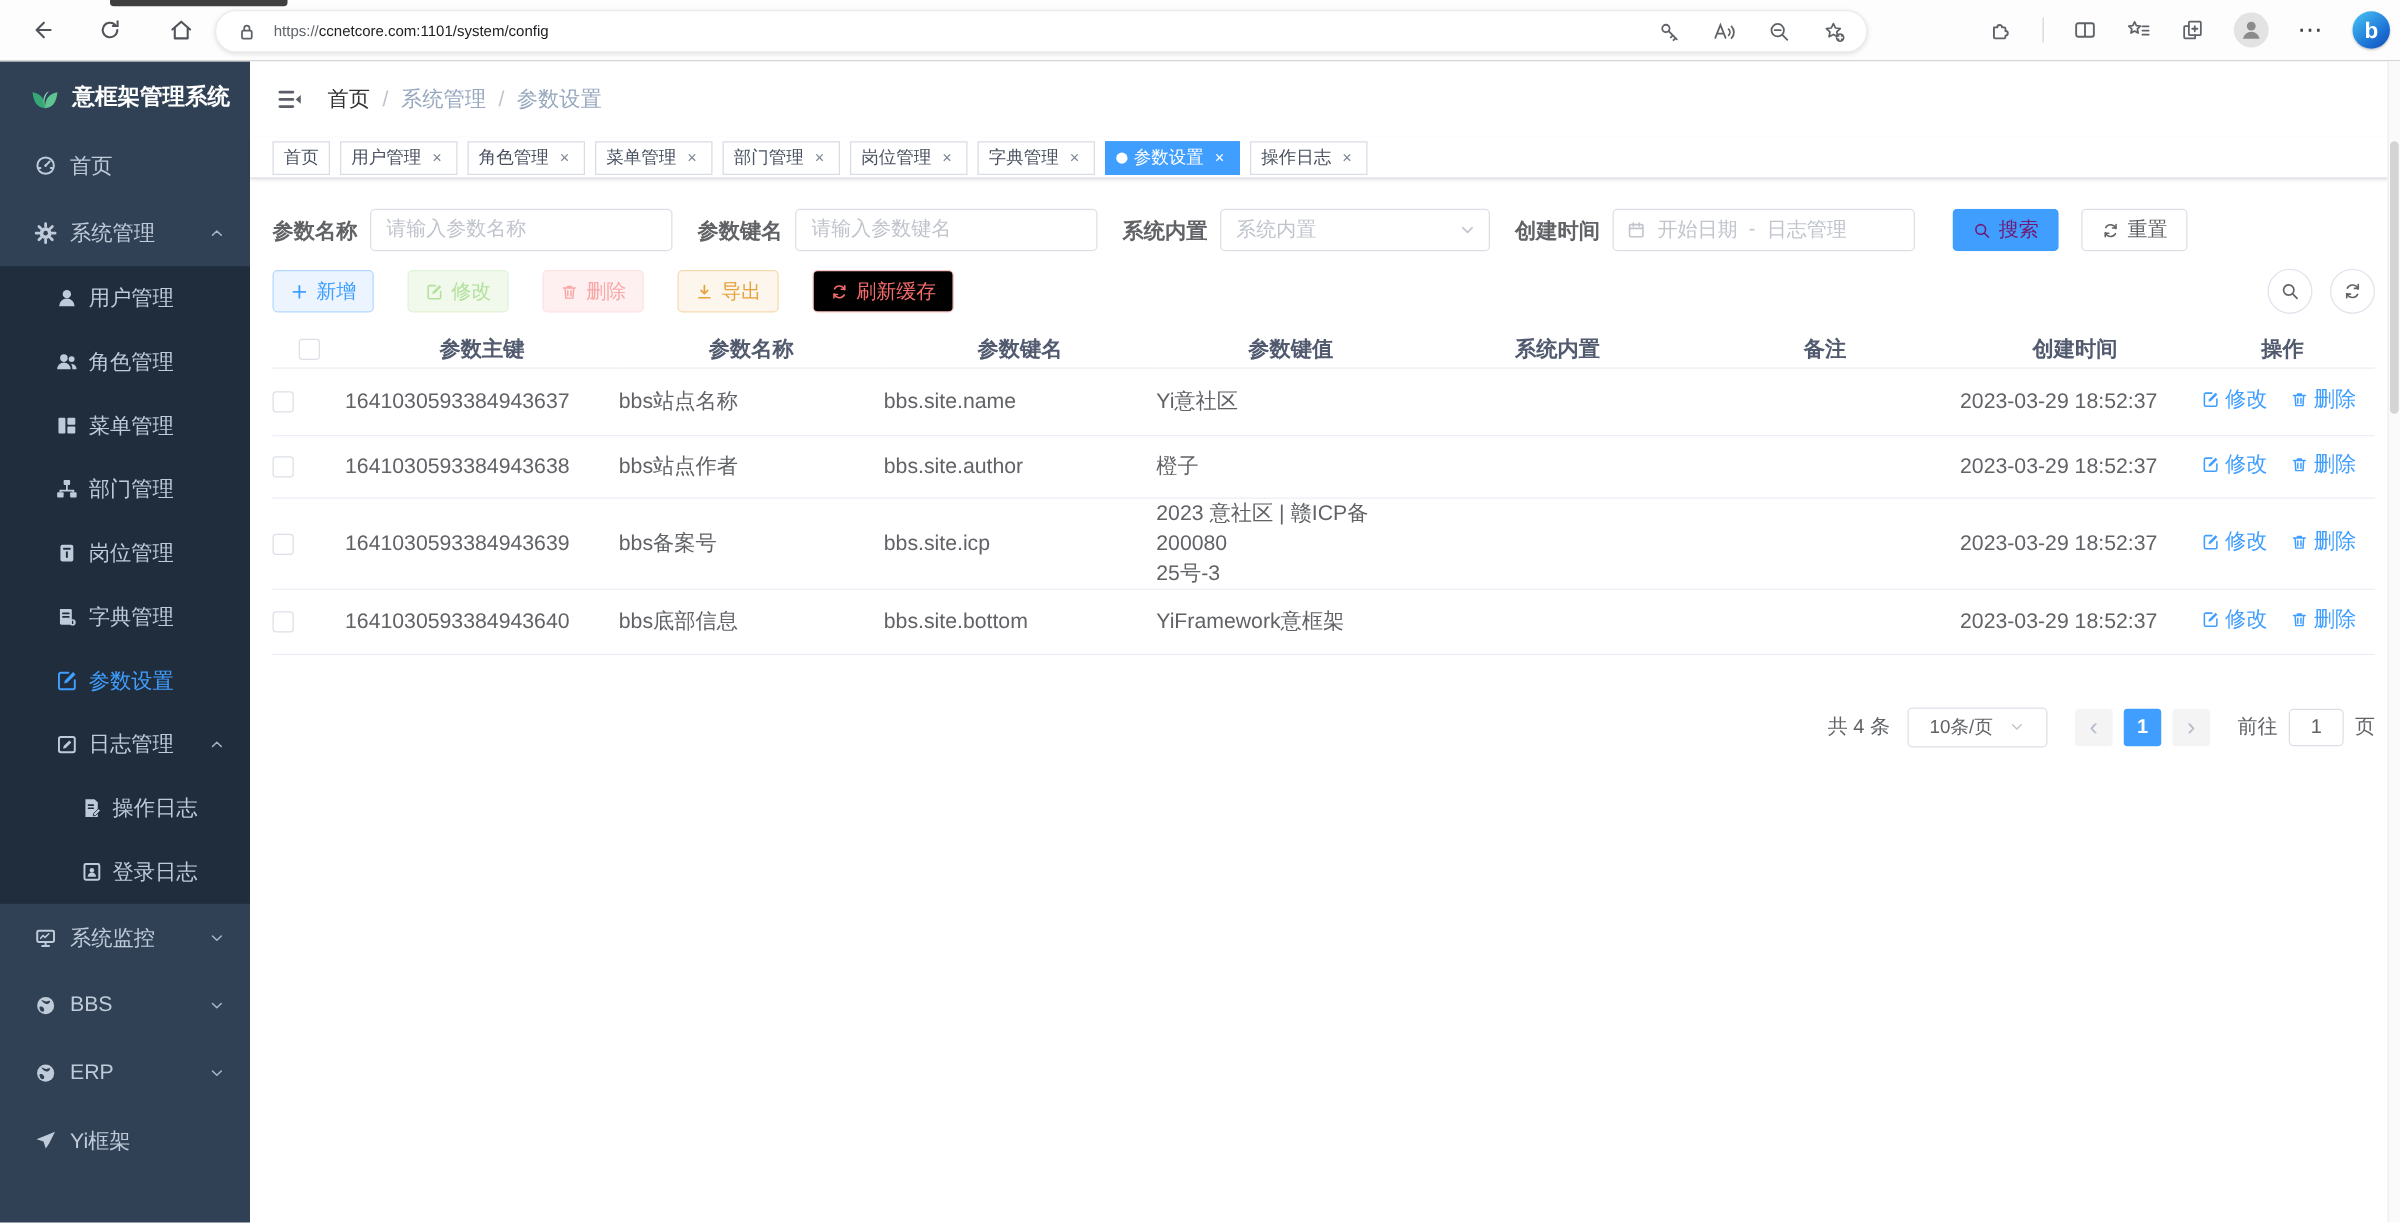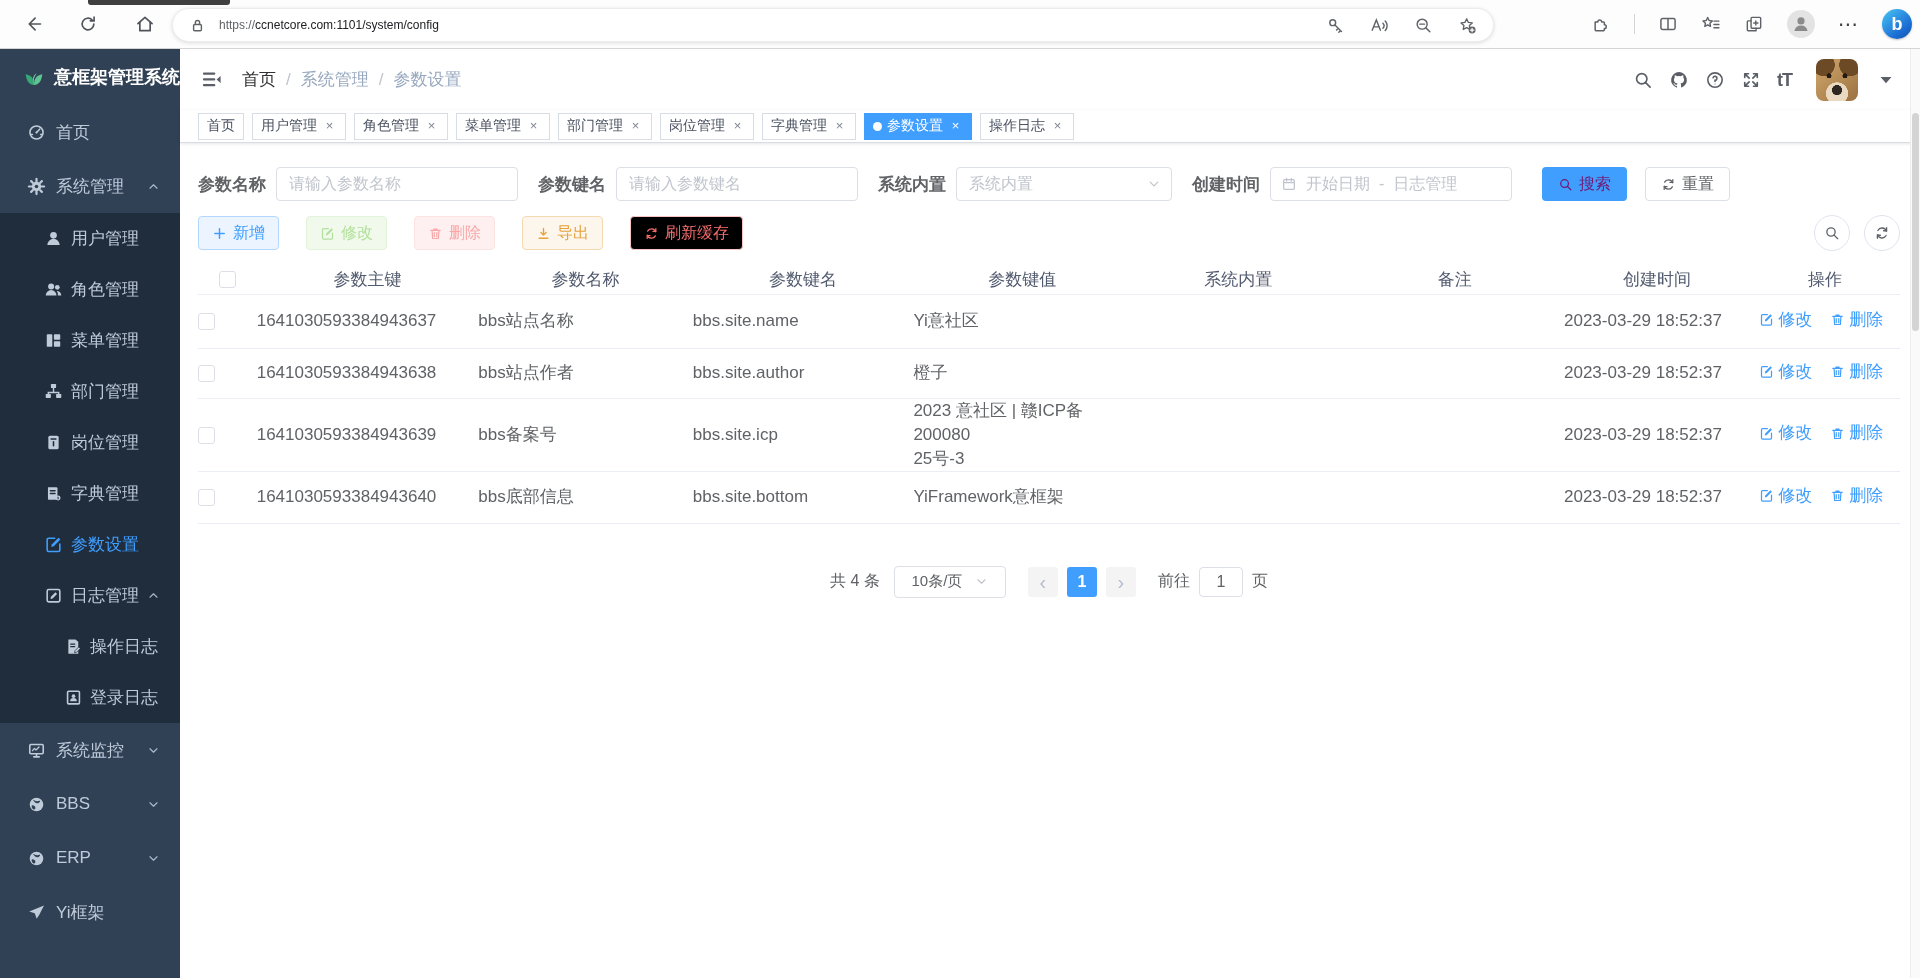--- a/index.html
+++ b/index.html
@@ -22,21 +22,21 @@
   .chrome-right{position:absolute;right:8px;top:7px;height:34px;display:flex;align-items:center;gap:23px;color:#5f6368}
   .chrome-right svg{width:20px;height:20px;cursor:pointer}
   .vdiv{width:1px;height:20px;background:#d4d4d4}
   .profile-badge{width:28px;height:28px;border-radius:50%;background:#e3e3e3;display:flex;align-items:center;justify-content:center;color:#8b8b8b;cursor:pointer}
   .profile-badge svg{width:22px;height:22px}
   .dots{font-size:20px;letter-spacing:1px;color:#3c4043;cursor:pointer;line-height:10px}
   .bing{width:30px;height:30px;border-radius:50%;background:linear-gradient(140deg,#46c0f3 5%,#1a6cd3 70%,#1450a8);color:#fff;font-weight:bold;font-size:18px;display:flex;align-items:center;justify-content:center;cursor:pointer;box-shadow:0 1px 2px rgba(0,0,0,.25)}
 
   
   .app{position:absolute;top:49px;left:0;right:0;bottom:0;display:flex;background:#fff}
-  .sidebar{width:180px;flex-shrink:0;background:#304156;color:#bfcbd9;overflow:hidden}
+  .sidebar{width:200px;flex-shrink:0;background:#304156;color:#bfcbd9;overflow:hidden}
   .logo{height:56px;display:flex;align-items:center;padding-left:24px}
   .logo svg{width:24px;height:24px}
   .logo-title{color:#fff;font-weight:bold;font-size:18px;margin-left:10px;white-space:nowrap}
   .mi{display:flex;align-items:center;font-size:17px;cursor:pointer;position:relative;color:#bfcbd9}
   .mi .lbl{white-space:nowrap}
   .l1{height:54px;padding-left:27px}.l1 .lbl{margin-left:10px}
   .l2{height:51px;padding-left:44px}.l2 .lbl{margin-left:8px}
   .l3{height:51px;padding-left:64px}.l3 .lbl{margin-left:7px}
   .submenu{background:#1f2d3d}
   .mi.active{color:#409eff}
@@ -94,29 +94,29 @@
   .pbtn-edit{color:#b3e19d;background:#f0f9eb;border-color:#e1f3d8;cursor:not-allowed}
   .pbtn-del{color:#f9a7a7;background:#fef0f0;border-color:#fde2e2;cursor:not-allowed}
   .pbtn-exp{color:#e6a23c;background:#fdf6ec;border-color:#f5dab1}
   .pbtn-cache{color:#f56c6c;background:#000000;border-color:#fbc4c4}
   .circle-btns{margin-left:auto;display:flex;gap:14px}
   .cirbtn{width:36px;height:36px;border-radius:50%;border:1px solid #dfe4ed;background:#fff;color:#5f6368;display:flex;align-items:center;justify-content:center;cursor:pointer}
   .cirbtn svg{width:16px;height:16px}
 
   
   table.grid{margin-top:14px;width:100%;border-collapse:collapse;table-layout:fixed}
-  .grid th{height:29px;font-size:17px;color:#515a6e;font-weight:normal;text-align:center;border-bottom:1px solid #ebeef5;padding:0}
+  .grid th{height:29px;font-size:17px;color:#515a6e;font-weight:bold;text-align:center;border-bottom:1px solid #ebeef5;padding:0}
   .grid td{font-size:17px;color:#606266;text-align:left;border-bottom:1px solid #ebeef5;padding:0;line-height:24px}
   .r1 td{height:54px}.r2 td{height:50px}.r3 td{height:60px}.r4 td{height:52px}
   .cbx{width:17px;height:17px;border:1px solid #dcdfe6;border-radius:3px;display:inline-block;background:#fff;vertical-align:middle;cursor:pointer}
   .oplink{color:#409eff;display:inline-flex;align-items:center;gap:4px;font-size:17px;margin:0 9px;cursor:pointer}
   .oplink svg{width:15px;height:15px}
 
   
-  .pager{display:flex;align-items:center;justify-content:center;margin-top:42px;font-size:16px;color:#606266}
+  .pager{display:flex;align-items:center;justify-content:flex-end;margin-top:42px;font-size:16px;color:#606266}
   .pager .total{margin-right:14px}
   .psel{width:112px;height:32px;border:1px solid #dcdfe6;border-radius:4px;background:#fff;display:flex;align-items:center;justify-content:center;gap:13px;font-size:15px;color:#606266;cursor:pointer}
   .psel svg{width:13px;height:13px;color:#c0c4cc}
   .parrow{width:30px;height:30px;background:#f4f4f5;border-radius:3px;display:flex;align-items:center;justify-content:center;color:#b4bccc;font-size:20px;cursor:pointer;line-height:1}
   .pprev{margin-left:22px}
   .pcur{width:30px;height:30px;background:#409eff;border-radius:3px;color:#fff;font-weight:bold;font-size:16px;display:flex;align-items:center;justify-content:center;margin:0 9px;cursor:pointer}
   .goto-label{margin-left:22px}
   .goto-input{width:44px;height:30px;border:1px solid #dcdfe6;border-radius:4px;text-align:center;font-size:16px;color:#606266;margin:0 9px;outline:none;font-family:inherit}
   .page-unit{margin-right:0}
 
@@ -513,39 +513,20 @@
     <div class="topbar">
       <svg class="hamburger">
           <use href="#i-hamburger"></use>
         </svg>
       <div class="crumbs">
         <span class="crumb-first">首页</span>
         <span class="crumb-sep">/</span>
         <span class="crumb-rest">系统管理</span>
         <span class="crumb-sep">/</span>
         <span class="crumb-rest">参数设置</span>
-      </div>
-      <div class="top-icons">
-        <svg>
-            <use href="#i-search"></use>
-          </svg>
-        <svg>
-            <use href="#i-github"></use>
-          </svg>
-        <svg>
-            <use href="#i-help"></use>
-          </svg>
-        <svg>
-            <use href="#i-fullscreen"></use>
-          </svg>
-        <span class="font-ic">tT</span>
-        <div class="avatar"></div>
-        <svg class="ucaret">
-            <use href="#i-caretdn"></use>
-          </svg>
       </div>
     </div>
 
     <div class="tags">
       <div class="tag">
           <span>首页</span>
         </div>
       <div class="tag">
           <span>用户管理</span>
           <span class="x">×</span>

